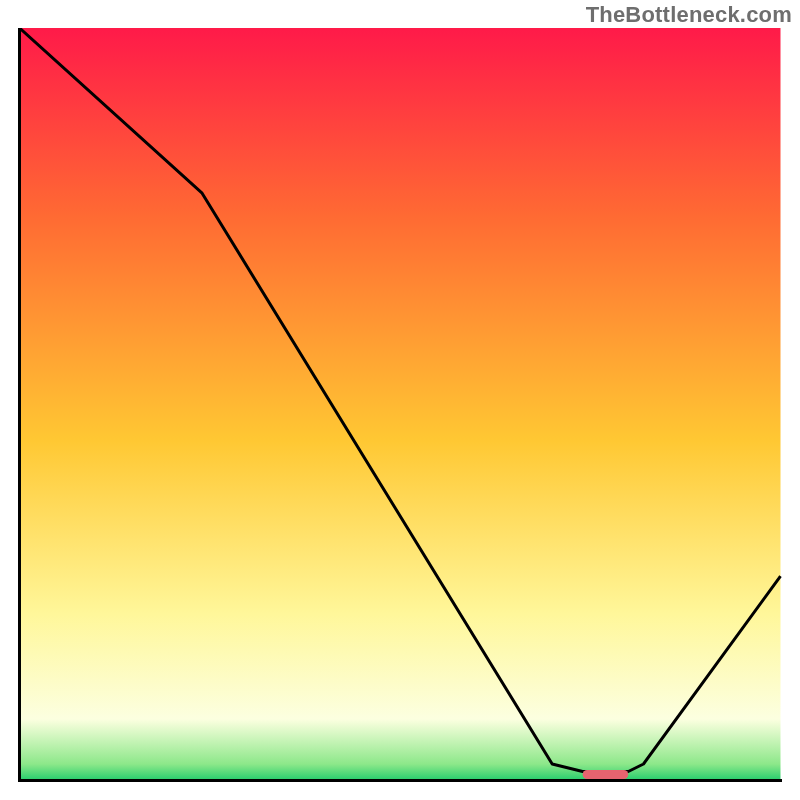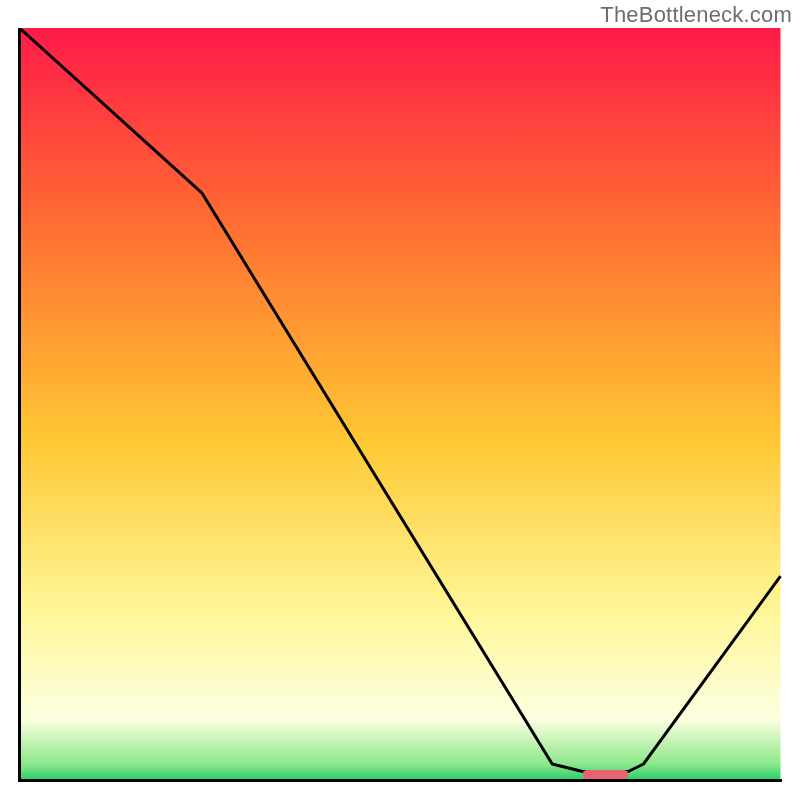--- a/index.html
+++ b/index.html
@@ -10,21 +10,21 @@
     background: #ffffff;
     overflow: hidden;
     font-family: Arial, Helvetica, sans-serif;
   }
   .watermark {
     position: absolute;
     top: 2px;
     right: 8px;
     color: #6e6e6e;
     font-size: 22px;
-    font-weight: 400;
+    font-weight: 700;
     letter-spacing: 0.2px;
   }
   .chart-area {
     position: absolute;
     left: 18px;
     top: 28px;
     width: 764px;
     height: 754px;
   }
   .chart-area svg {

